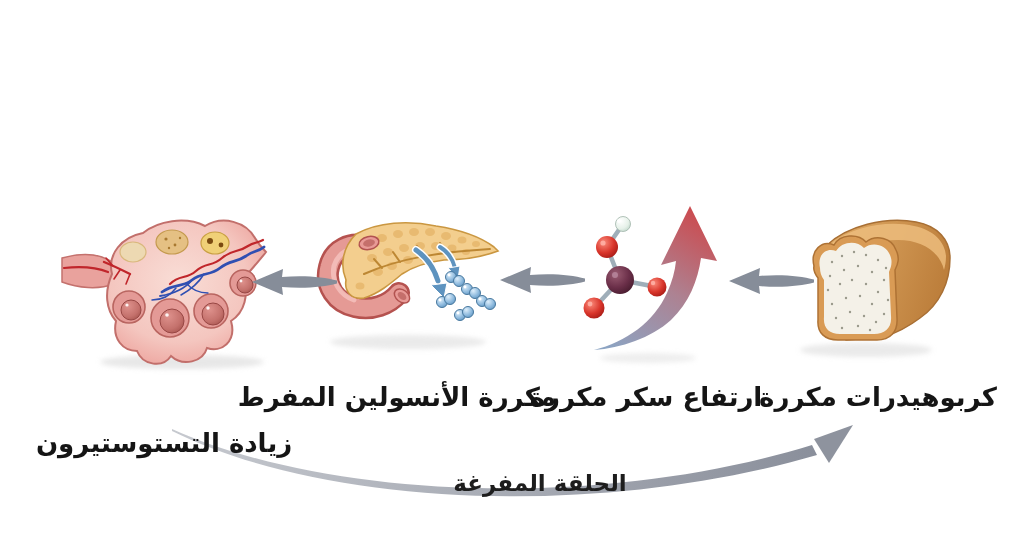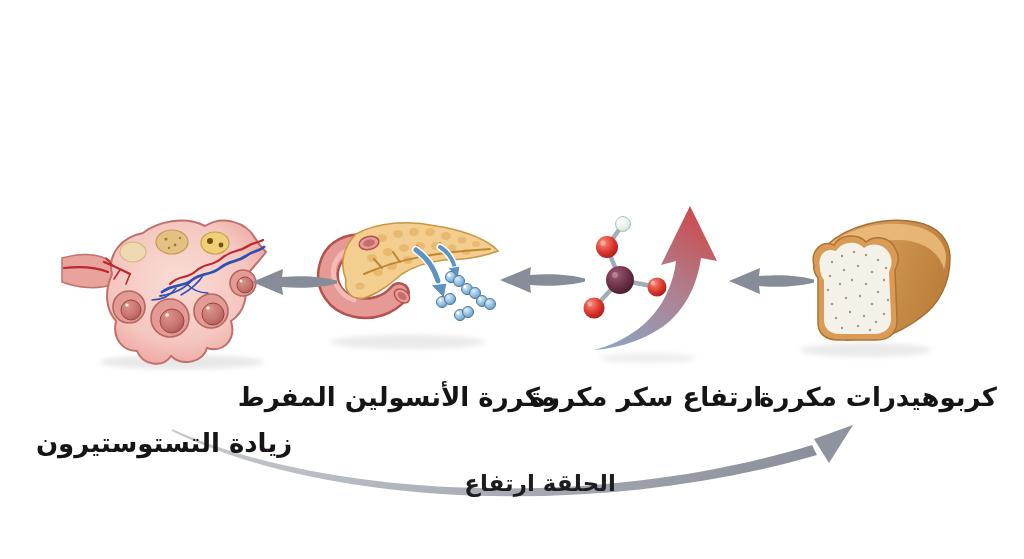--- a/index.html
+++ b/index.html
@@ -303,15 +303,15 @@
   <g>
     <path d="M 172 429 C 330 500 600 510 812 445 L 817 455 C 600 518 328 508 172 431 Z" fill="url(#cycGrad)"></path>
     <polygon points="853,425 814,439 829,463" fill="#8e939e"></polygon>
   </g>
 </svg>
 
 <div class="lbl lbl-carbs" dir="rtl">كربوهيدرات مكررة</div>
 <div class="lbl lbl-sugar" dir="rtl">ارتفاع سكر مكررة</div>
 <div class="lbl lbl-insulin" dir="rtl">مكررة الأنسولين المفرط</div>
 <div class="lbl lbl-testosterone" dir="rtl">زيادة التستوستيرون</div>
-<div class="lbl-cycle" dir="rtl">الحلقة ارتفاع</div>
+<div class="lbl-cycle" dir="rtl">الحلقة المفرغة</div>
 
 </div>
 
 </body></html>

